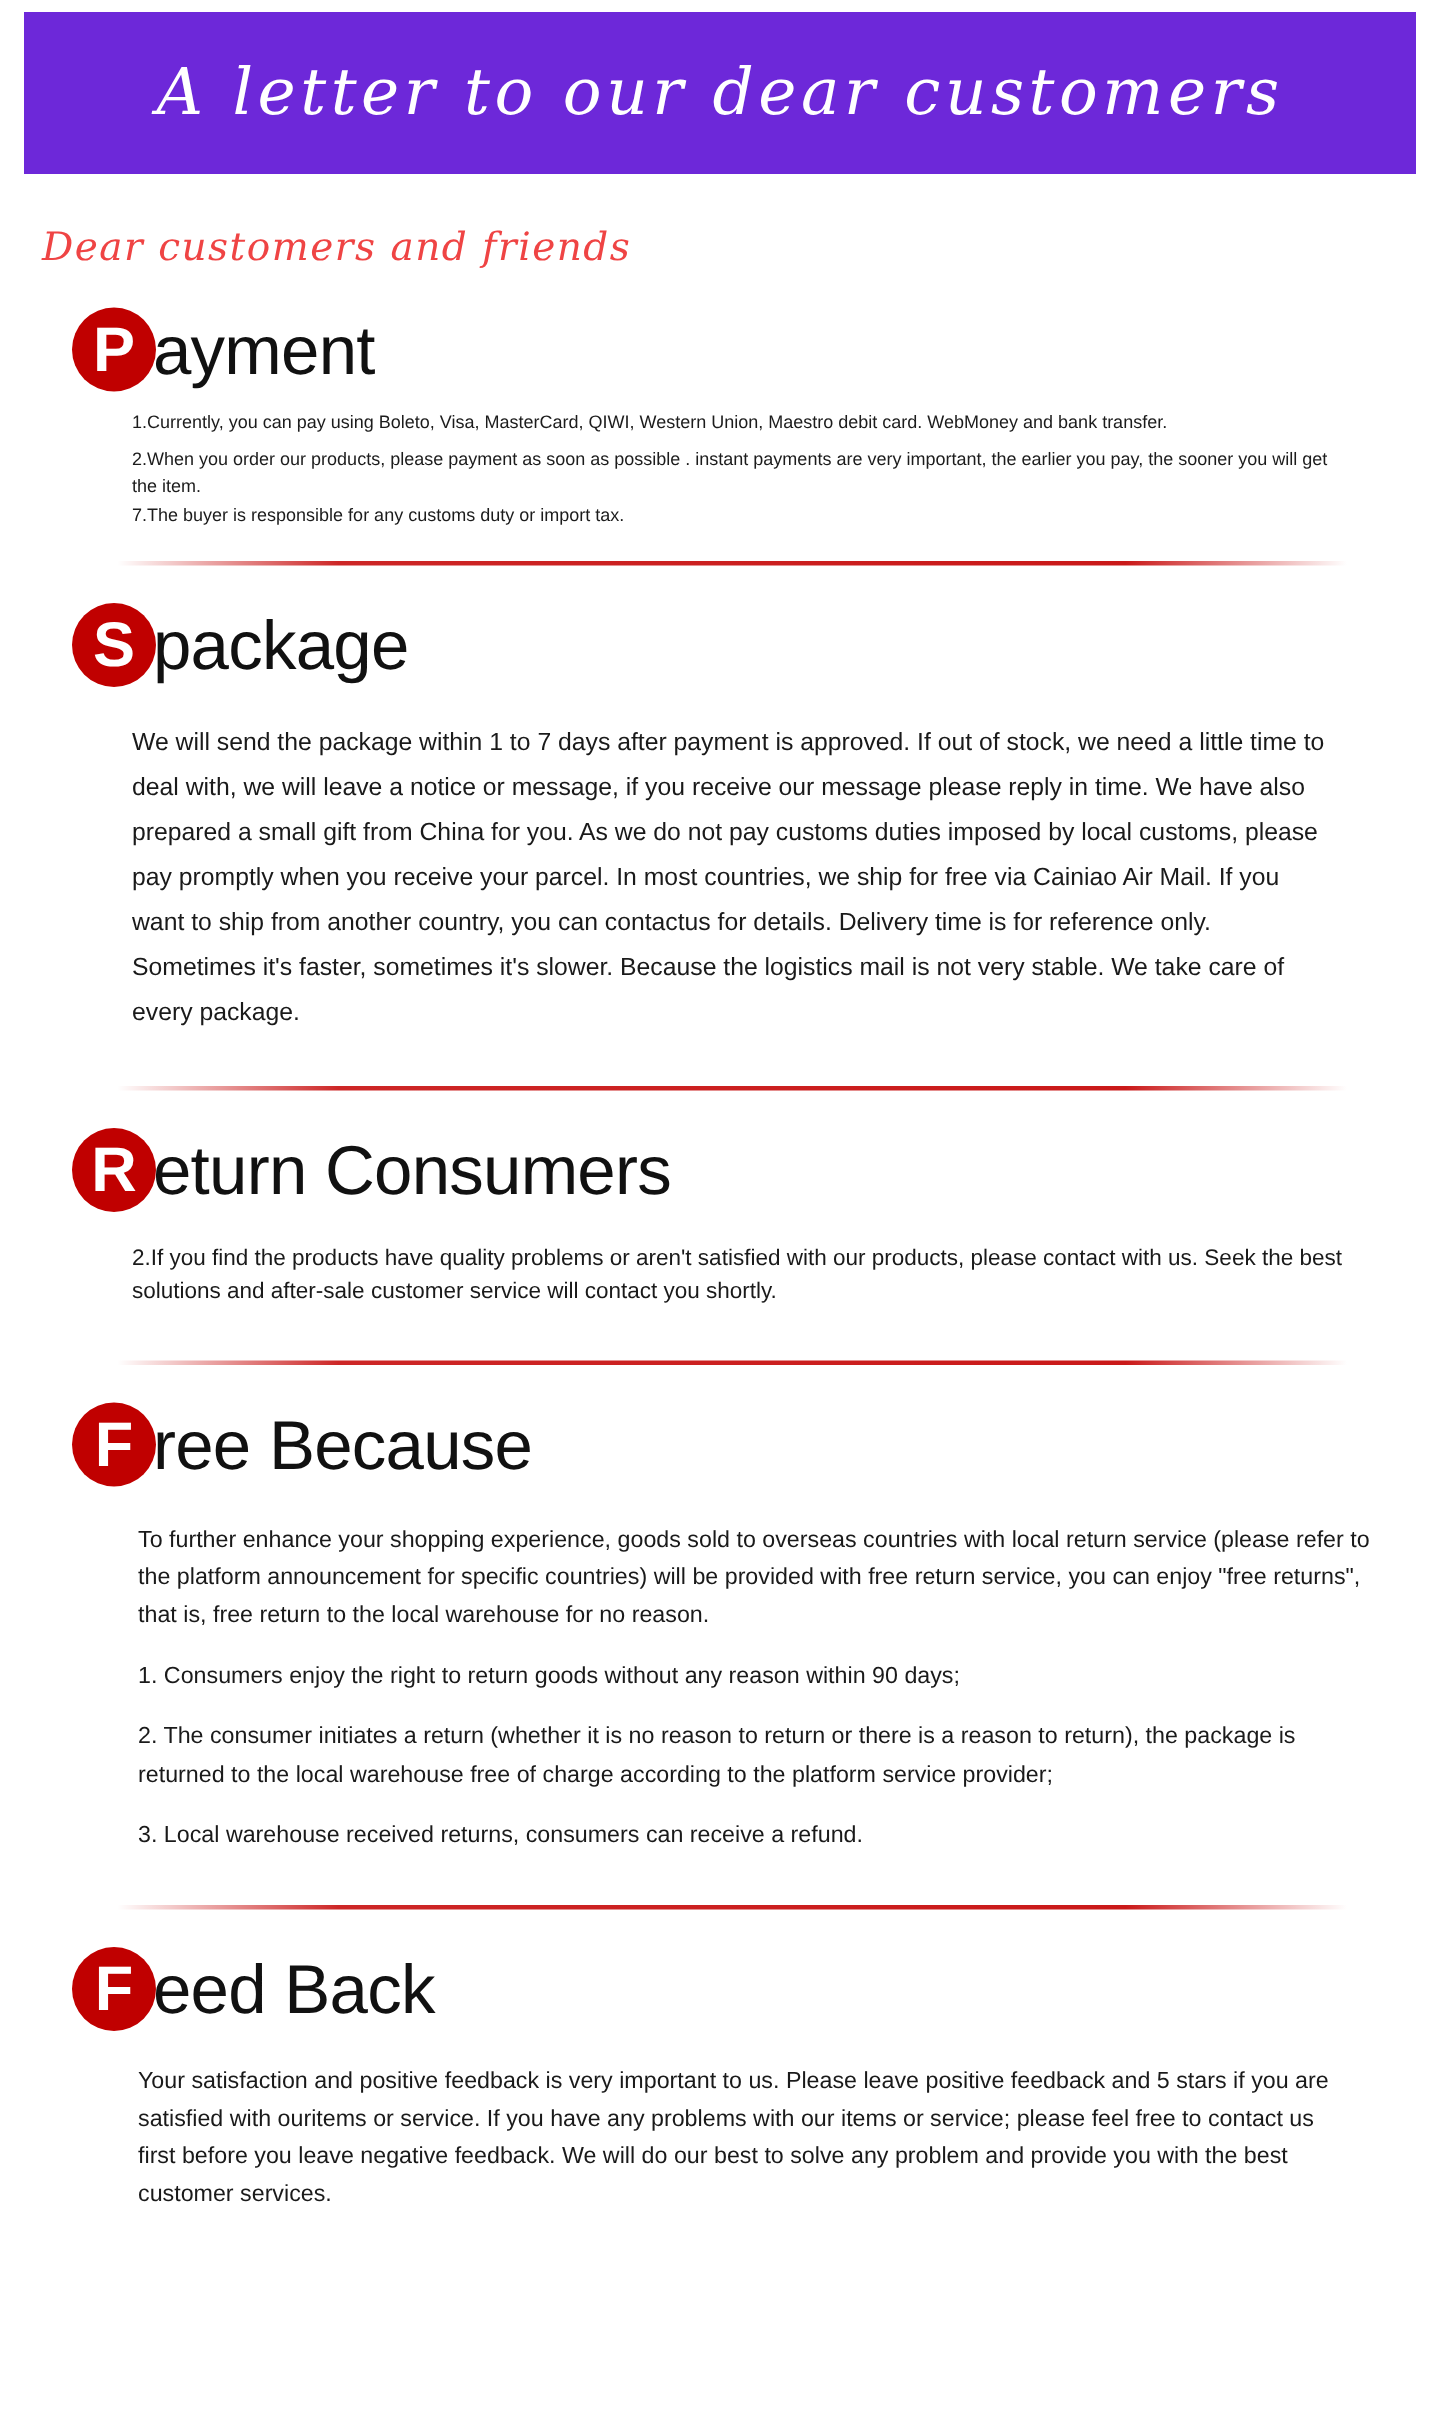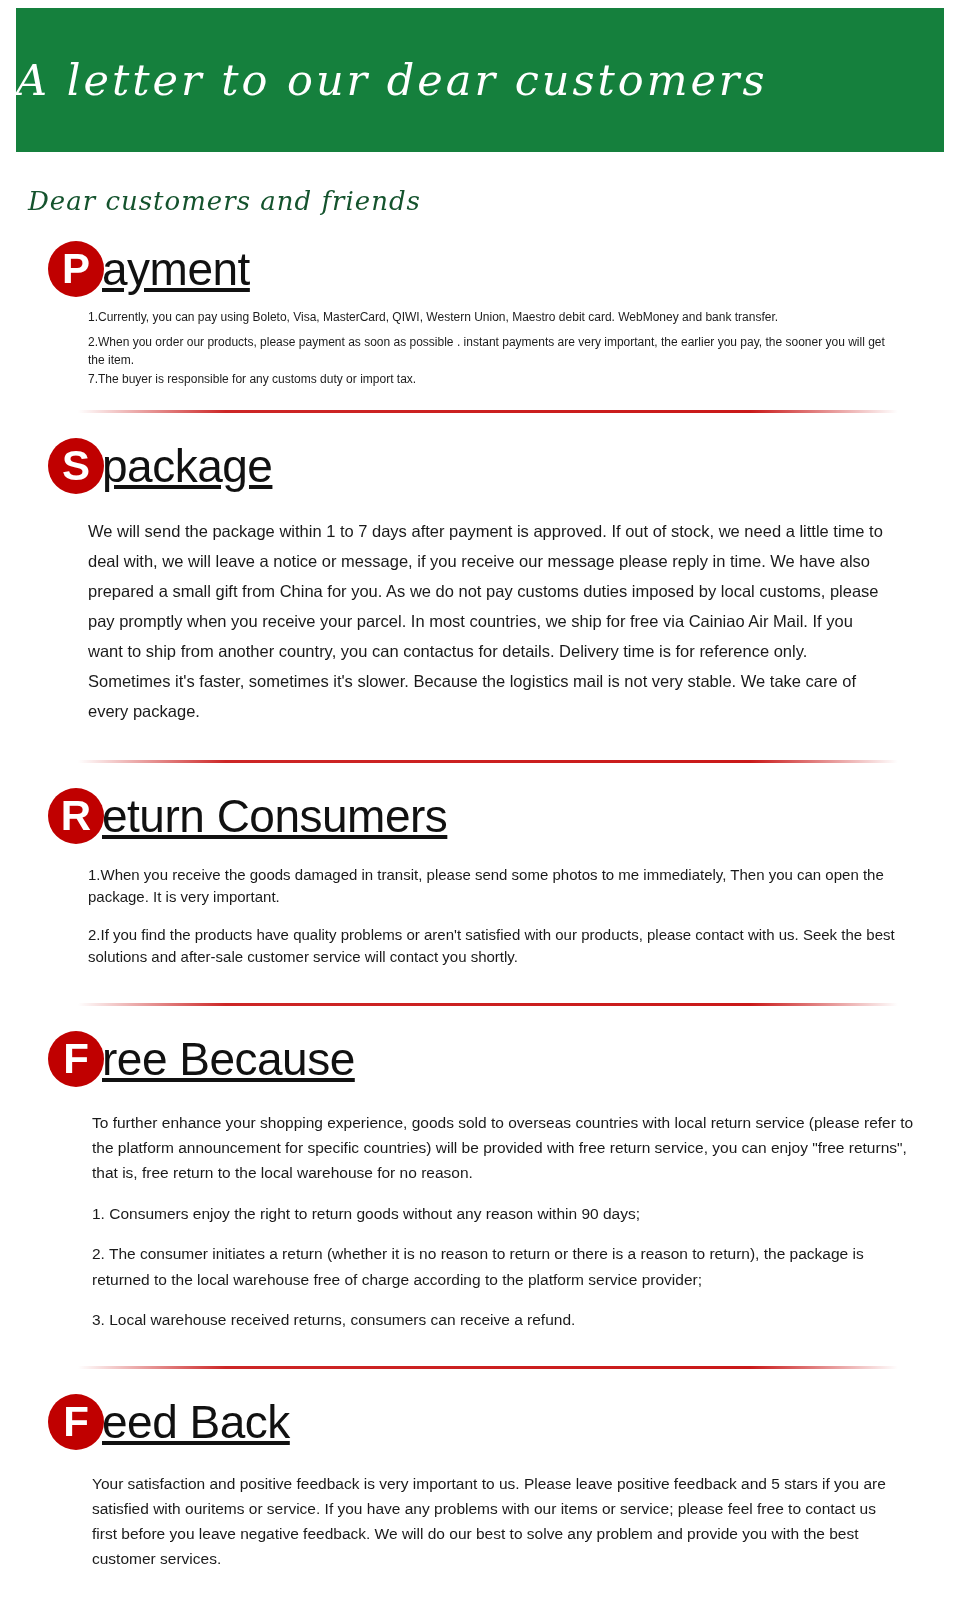--- a/index.html
+++ b/index.html
@@ -17,43 +17,44 @@
 
   .page {
     width: 960px;
     position: relative;
     overflow: hidden;
   }
 
   
   .banner {
     margin: 8px 16px 0 16px;
-    height: 144px;
-    background: #15803d;
+    height: 108px;
+    background: #6d28d9;
     display: flex;
     align-items: center;
+    justify-content: center;
   }
   .banner-title {
     color: #ffffff;
     font-family: "DejaVu Serif", serif;
     font-style: italic;
     font-weight: normal;
     font-size: 43px;
     letter-spacing: 3px;
     white-space: nowrap;
   }
 
   
   .greeting {
     margin: 34px 0 0 28px;
     font-family: "DejaVu Serif", serif;
     font-style: italic;
     font-size: 26px;
     letter-spacing: 1px;
-    color: #14532d;
+    color: #ef4444;
   }
 
   
   .section {
     margin-top: 20px;
   }
   .sec-head {
     display: flex;
     align-items: center;
     margin-left: 48px;
@@ -77,21 +78,20 @@
     z-index: 2;
   }
   .sec-title {
     font-family: "Liberation Sans", sans-serif;
     font-weight: normal;
     font-size: 46px;
     line-height: 1;
     color: #111111;
     margin-left: -2px;
     letter-spacing: -0.5px;
-    text-decoration: underline;
   }
 
   .sec-body {
     margin: 6px 60px 0 88px;
     font-size: 12px;
     line-height: 1.55;
     color: #1c1c1c;
   }
   .sec-body p {
     margin: 0 0 6px 0;
@@ -168,21 +168,20 @@
   </div>
 
   <div class="divider tall"></div>
 
   <div class="section">
     <div class="sec-head">
       <div class="dropcap">R</div>
       <div class="sec-title">eturn Consumers</div>
     </div>
     <div class="body-return">
-      <p>1.When you receive the goods damaged in transit, please send some photos to me immediately, Then you can open the package. It is very important.</p>
       <p>2.If you find the products have quality problems or aren't satisfied with our products, please contact with us. Seek the best solutions and after-sale customer service will contact you shortly.</p>
     </div>
   </div>
 
   <div class="divider tall"></div>
 
   <div class="section">
     <div class="sec-head">
       <div class="dropcap">F</div>
       <div class="sec-title">ree Because</div>

